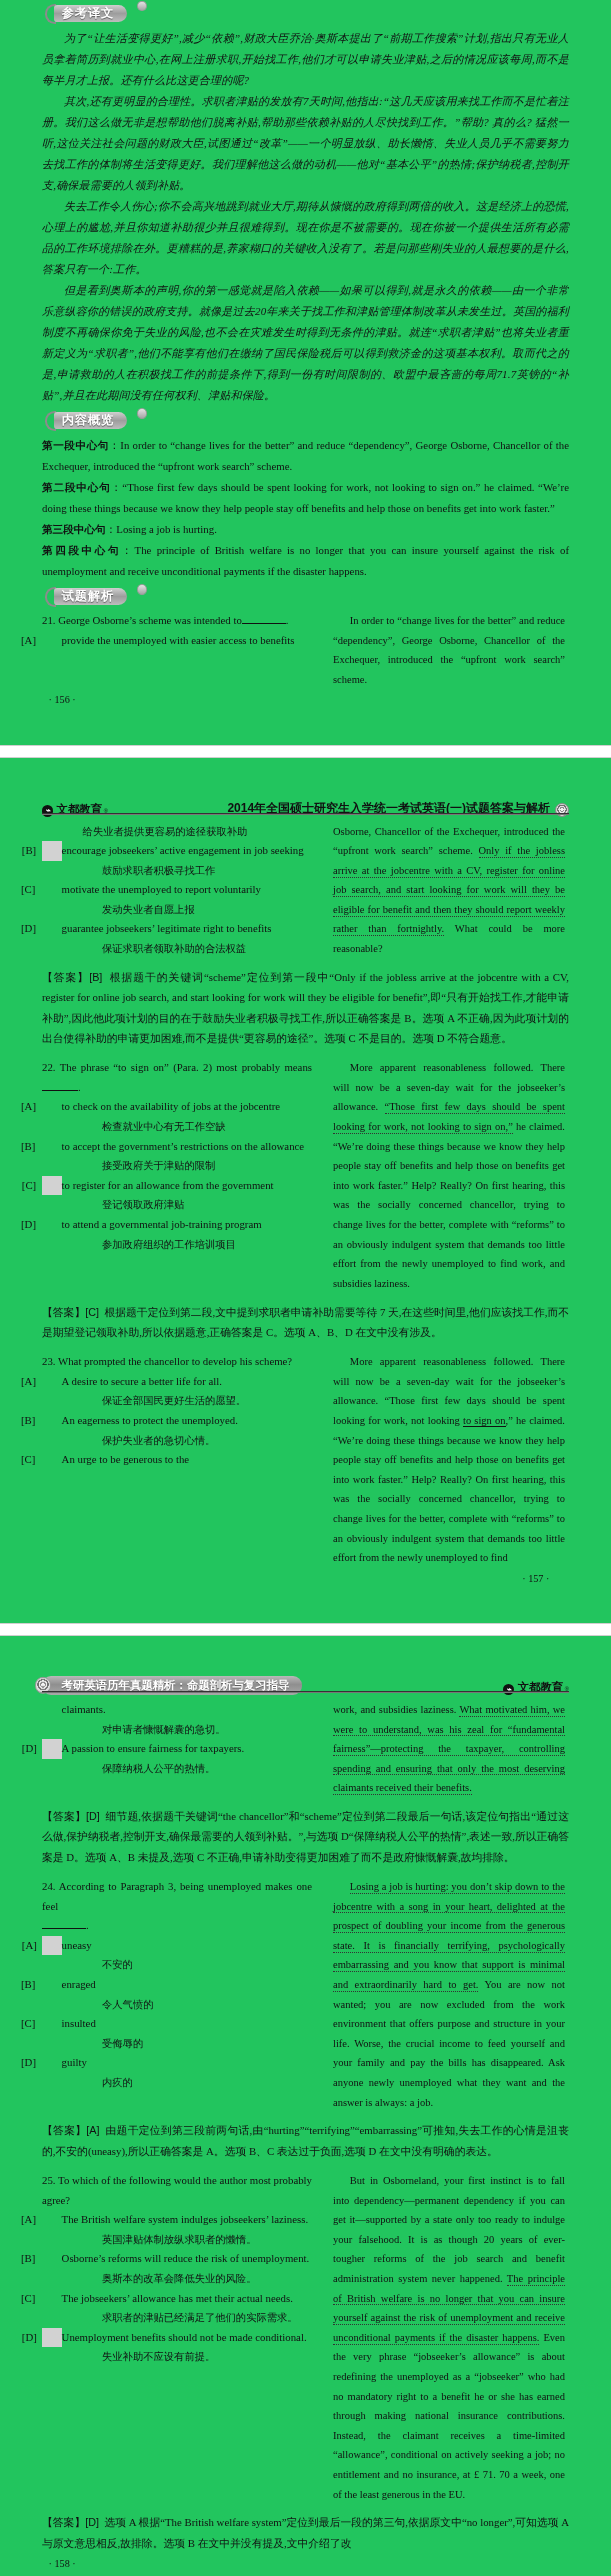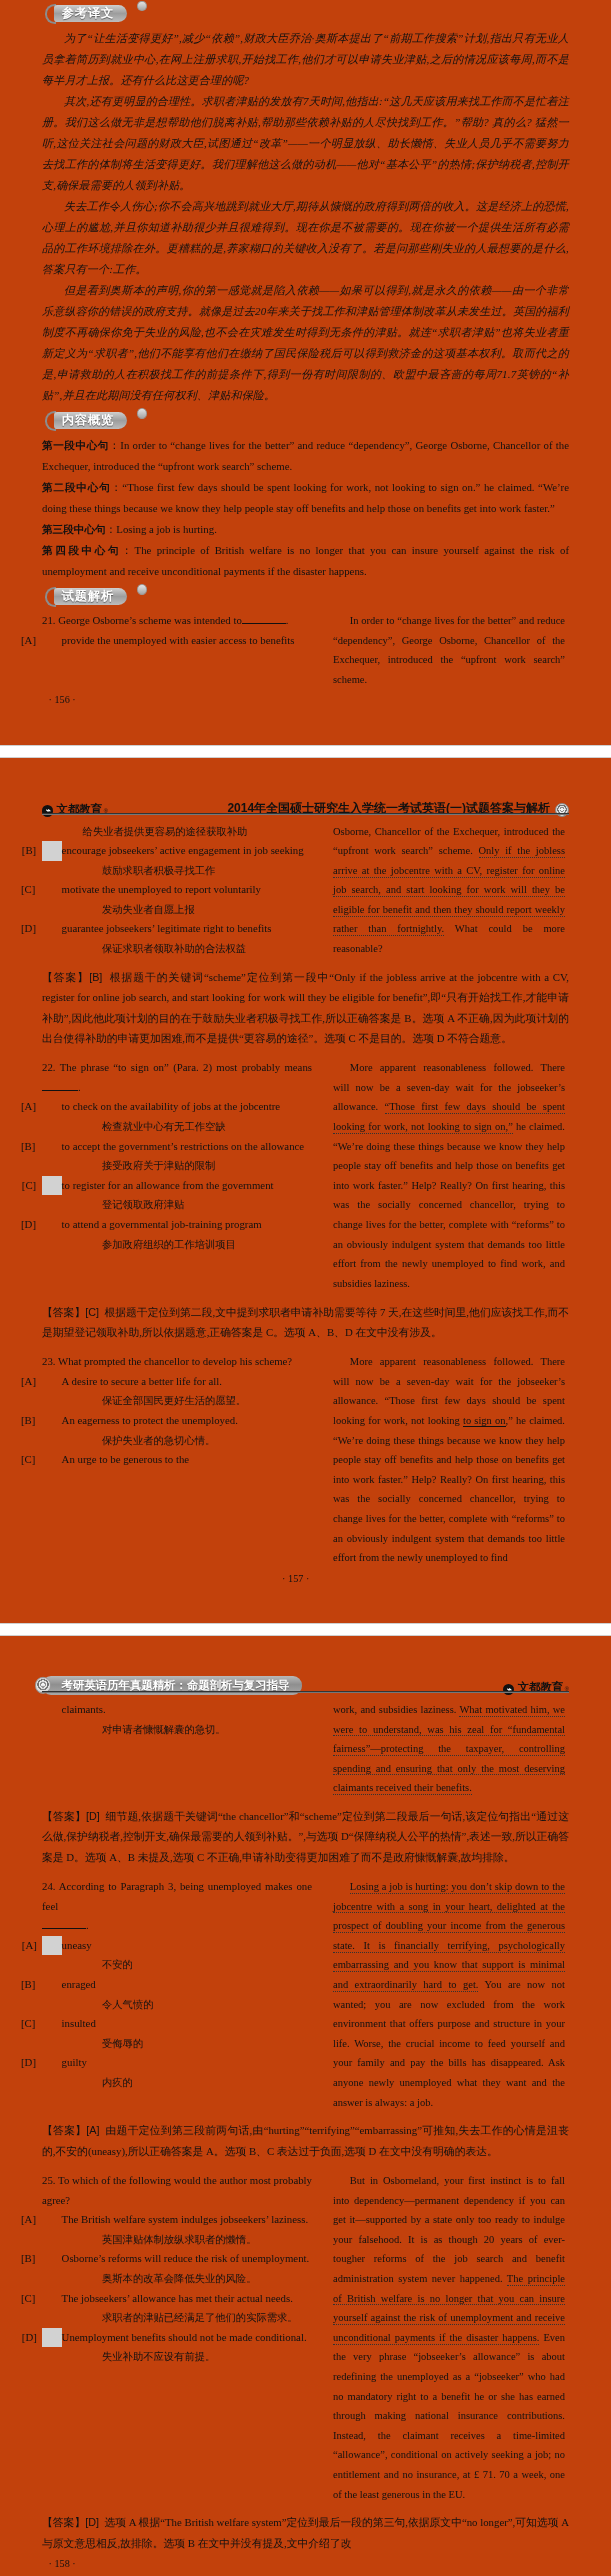--- a/index.html
+++ b/index.html
@@ -3,21 +3,21 @@
 <meta charset="utf-8">
 <style>
   * { box-sizing: border-box; }
   html, body { margin:0; padding:0; background:#fff; }
   body {
     width:611px;
     font-family:"Liberation Serif", serif;
     color:#111;
     -webkit-font-smoothing:none;
   }
-  .page { width:611px; position:relative; background:#c2410c; overflow:hidden; }
+  .page { width:611px; position:relative; background:#22c55e; overflow:hidden; }
   .page-inner { padding:0 42px; }
 
   
   .runhead {
     height:31px; position:relative;
     padding:0 42px;
     display:flex; align-items:flex-end;
   }
   .runhead .rule {
     position:absolute; left:42px; right:42px; bottom:1.6px;
@@ -121,21 +121,21 @@
 
   .passage { font-size:10.5px; line-height:19.6px; text-align:justify; margin:0; }
   .passage .ind { display:inline-block; width:1.6em; }
   .u-wav { border-bottom:1.3px dotted #333; padding-bottom:0.8px; }
   .u-str { border-bottom:0.9px solid #111; }
 
   .answer { font-size:10.8px; line-height:20.4px; text-align:justify; margin:8.2px 0 0 0; }
   .answer .ak { font-family:"Liberation Sans", sans-serif; font-weight:normal; }
 
   .folio { text-align:center; font-size:10.2px; margin:4.9px 0 0 0; }
-  .folio.r { text-align:center; padding-right:19.6px; }
+  .folio.r { text-align:right; padding-right:19.6px; }
   .folio.l { text-align:left; padding-left:6.5px; }
 
   
   .sep { height:13px; background:#fff; border-top:0.8px solid #cfcfcf; border-bottom:0.8px solid #cfcfcf; margin-top:11.4px; }
   .gap { height:28px; }
 </style>
 </head>
 <body>
 
 <div class="page">
@@ -335,20 +335,24 @@
   </div>
 
   <div class="page-inner" style="padding-top:4.9px">
 
     <div class="qa-cols">
       <div class="col-l">
         <p class="opt">
           <span style="padding-left:19.6px;display:block;">claimants.</span>
           <span class="cn">对申请者慷慨解囊的急切。</span>
         </p>
+        <p class="opt">
+          <span class="tag hi">[D]</span><span>A passion to ensure fairness for taxpayers.</span>
+          <span class="cn">保障纳税人公平的热情。</span>
+        </p>
       </div>
       <div class="col-r">
         <p class="passage">
           <span>work, and subsidies laziness. </span><span class="u-wav">What motivated him, we were to understand, was his zeal for “fundamental fairness”—protecting the taxpayer, controlling spending and ensuring that only the most deserving claimants received their benefits.</span>
         </p>
       </div>
     </div>
 
     <p class="answer">
       <span class="ak">【答案】[D]</span>&nbsp;&nbsp;<span>细节题,依据题干关键词“the chancellor”和“scheme”定位到第二段最后一句话,该定位句指出“通过这么做,保护纳税者,控制开支,确保最需要的人领到补贴。”,与选项 D“保障纳税人公平的热情”,表述一致,所以正确答案是 D。选项 A、B 未提及,选项 C 不正确,申请补助变得更加困难了而不是政府慷慨解囊,故均排除。</span>

